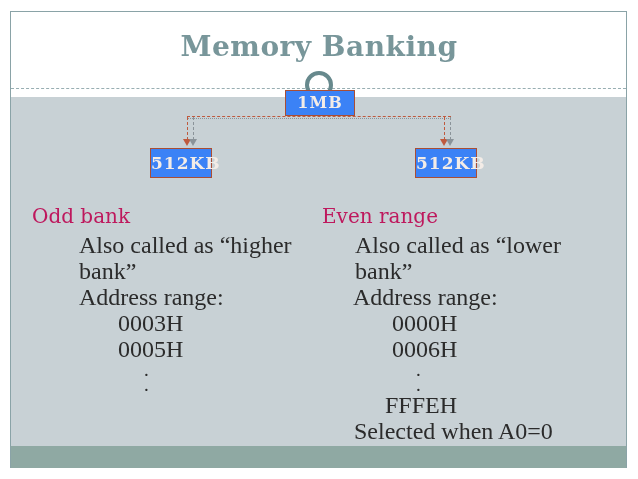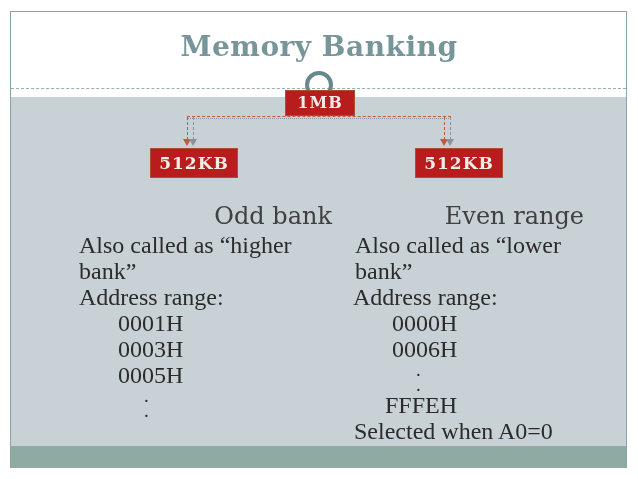--- a/index.html
+++ b/index.html
@@ -15,25 +15,25 @@
   .separator{left:11px;top:88px;width:615px;height:0;border-top:1px dashed #98aeb2;z-index:1;}
 
   
   .slide-title{left:0;top:30px;width:638px;text-align:center;
                font-family:"DejaVu Serif", serif;font-weight:bold;font-size:28px;
                color:#78969a;letter-spacing:0.5px;z-index:1;}
 
   
   .handle-ring{left:305px;top:71px;width:28px;height:28px;border:4px solid #67898d;
                border-radius:50%;box-sizing:border-box;z-index:2;}
-  .node-box{background:#b91c1c;border:1px solid #aa4e34;box-sizing:border-box;
+  .node-box{background:#3b82f6;border:1px solid #aa4e34;box-sizing:border-box;
             color:#f3ece7;font-family:"DejaVu Serif", serif;font-weight:bold;
             text-align:center;letter-spacing:1px;z-index:3;}
   .root-box{left:285px;top:90px;width:70px;height:26px;font-size:16px;line-height:24px;}
-  .bank-box{top:148px;width:88px;height:30px;font-size:17px;line-height:28px;}
+  .bank-box{top:148px;width:62px;height:30px;font-size:17px;line-height:28px;}
   .bank-left{left:150px;}
   .bank-right{left:415px;}
 
   
   .h-line-red{left:187px;top:116px;width:264px;height:0;border-top:1px dashed #bf5a3e;z-index:2;}
   .h-line-gray{left:187px;top:118px;width:264px;height:0;border-top:1px dotted #8a9399;z-index:2;}
   .v-line{top:117px;height:23px;width:0;z-index:2;}
   .v-red{border-left:1px dashed #bf5a3e;}
   .v-gray{border-left:1px dashed #8a9399;}
   .vl-red-left{left:187px;} .vl-gray-left{left:193px;}
@@ -42,22 +42,22 @@
          border-right:4px solid transparent;z-index:2;}
   .arrow-red{border-top:7px solid #bf5a3e;}
   .arrow-gray{border-top:7px solid #8a9399;}
   .ar-red-left{left:183px;} .ar-gray-left{left:189px;}
   .ar-red-right{left:440px;} .ar-gray-right{left:446px;}
 
   
   .col{top:200px;color:#2b2b2b;z-index:2;}
   .col-odd{left:32px;width:300px;}
   .col-even{left:322px;width:262px;}
-  .col-heading{font-family:"DejaVu Serif", serif;font-size:24px;line-height:32px;
-               text-align:right;color:#404040;}
+  .col-heading{font-family:"DejaVu Serif", serif;font-size:20px;line-height:32px;
+               text-align:left;color:#be185d;}
   .line{font-size:24px;line-height:26px;}
   .dot-line{font-size:19px;line-height:15px;}
   .col-odd .alias{padding-left:47px;}
   .col-odd .range{padding-left:47px;}
   .col-odd .addr{padding-left:86px;}
   .col-odd .dot-line{padding-left:112px;}
   .col-odd .last{padding-left:86px;}
   .col-odd .selected{padding-left:50px;}
   .col-even .alias{padding-left:33px;}
   .col-even .range{padding-left:31px;}
@@ -92,21 +92,20 @@
   <div class="abs arrow arrow-red ar-red-right"></div>
   <div class="abs arrow arrow-gray ar-gray-right"></div>
 
   <div class="abs node-box bank-box bank-left">512KB</div>
   <div class="abs node-box bank-box bank-right">512KB</div>
 
   <div class="abs col col-odd">
     <div class="col-heading">Odd bank</div>
     <div class="line alias">Also called as “higher bank”</div>
     <div class="line range">Address range:</div>
-    <div class="line addr">0001H</div>
     <div class="line addr">0003H</div>
     <div class="line addr">0005H</div>
     <div class="dot-line">.</div>
     <div class="dot-line">.</div>
   </div>
 
   <div class="abs col col-even">
     <div class="col-heading">Even range</div>
     <div class="line alias">Also called as “lower bank”</div>
     <div class="line range">Address range:</div>

